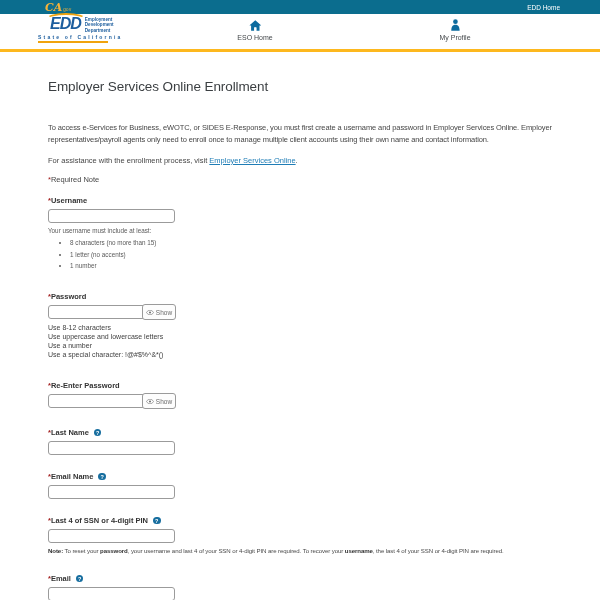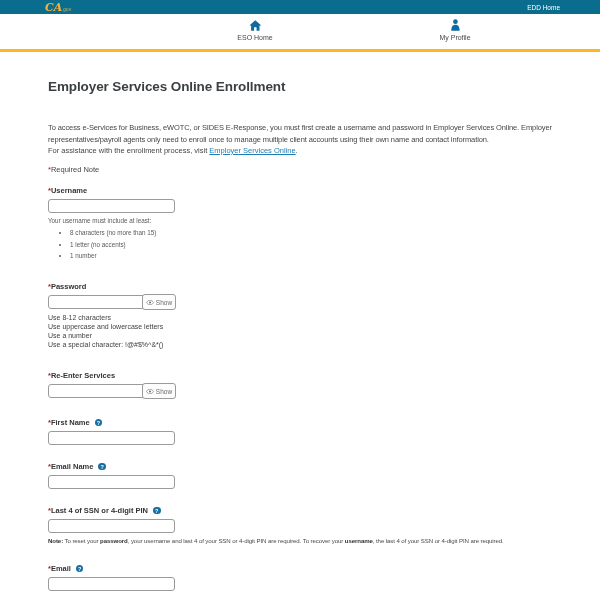--- a/index.html
+++ b/index.html
@@ -31,25 +31,25 @@
   .nav-item { position: absolute; top: 5px; display: flex; flex-direction: column;
     align-items: center; cursor: pointer; }
   .nav-item.eso { left: 255px; transform: translateX(-50%); }
   .nav-item.profile { left: 455px; transform: translateX(-50%); }
   .nav-icon { height: 12px; display: flex; align-items: center; }
   .nav-label { margin-top: 3px; font-size: 7px; color: #44484b; }
   .gold-bar { height: 3px; background: #fdb81e; }
 
   
   .content { padding: 0 45px 0 48px; }
-  .page-title { margin-top: 27px; font-size: 13.5px; font-weight: 700; color: #3b3f42;
+  .page-title { margin-top: 27px; font-size: 13.5px; font-weight: 400; color: #3b3f42;
     letter-spacing: -0.1px; }
   .intro { margin-top: 28px; font-size: 7.5px; line-height: 12px; color: #464646;
     width: 508px; letter-spacing: -0.1px; }
-  .assist { margin-top: 0; font-size: 7.5px; color: #464646; }
+  .assist { margin-top: 10px; font-size: 7.5px; color: #464646; }
   .link { color: #1f7db6; text-decoration: underline; cursor: pointer; }
   .required-note { margin-top: 10px; font-size: 7.5px; color: #464646; }
   .ast { color: #a31f1f; }
 
   .field-label { font-size: 7.5px; font-weight: bold; color: #333; display: flex;
     align-items: center; }
   .text-input { display: block; width: 127px; height: 14px; border: 1px solid #9b9b9b;
     border-radius: 3px; margin-top: 4px; background: #fff; font-size: 8px; padding: 0 4px;
     font-family: "Liberation Sans", sans-serif; }
   .pw-wrap { position: relative; width: 127px; margin-top: 4px; }
@@ -84,20 +84,32 @@
 
 <div class="topbar">
   <div class="ca-logo">
     <span class="ca">CA</span>
     <span class="gov">gov</span>
   </div>
   <a class="topbar-link">EDD Home</a>
 </div>
 
 <div class="header">
+  <div class="edd-logo">
+    <div class="edd-row">
+      <span class="edd-arc"></span>
+      <span class="edd-acronym">EDD</span>
+      <span class="edd-lines">
+        <div>Employment</div>
+        <div>Development</div>
+        <div>Department</div>
+      </span>
+    </div>
+    <div class="edd-tagline">State of California</div>
+  </div>
 
   <div class="nav-item eso">
     <span class="nav-icon">
       <svg width="12" height="11" viewBox="0 0 16 14">
           <path d="M8 0 L0 7 h2.4 v7 h4.2 v-4.5 h2.8 V14 h4.2 V7 H16 Z" fill="#0d6b9e"></path>
           <rect x="6.6" y="9.5" width="2.8" height="4.5" fill="#fff"></rect>
         </svg>
     </span>
     <span class="nav-label">ESO Home</span>
   </div>
@@ -157,38 +169,38 @@
       <div>Use 8-12 characters</div>
       <div>Use uppercase and lowercase letters</div>
       <div>Use a number</div>
       <div>Use a special character: !@#$%^&amp;*()</div>
     </div>
   </div>
 
   <div class="sec-repassword">
     <div class="field-label">
         <span class="ast">*</span>
-        <span>Re-Enter Services</span>
+        <span>Re-Enter Password</span>
       </div>
     <div class="pw-wrap">
       <input class="text-input" type="password" value="" style="">
       <button class="show-btn">
         <svg width="8" height="5" viewBox="0 0 16 10">
             <path d="M1 5 C3 1.5 5.5 0.5 8 0.5 C10.5 0.5 13 1.5 15 5 C13 8.5 10.5 9.5 8 9.5 C5.5 9.5 3 8.5 1 5 Z" fill="none" stroke="#6b6b6b" stroke-width="1.2"></path>
             <circle cx="8" cy="5" r="2" fill="#6b6b6b"></circle>
           </svg>
         <span>Show</span>
       </button>
     </div>
   </div>
 
   <div class="sec-firstname">
     <div class="field-label">
         <span class="ast">*</span>
-        <span>First Name</span>
+        <span>Last Name</span>
         <span class="help">?</span>
       </div>
     <input class="text-input" type="text" value="" style="">
   </div>
 
   <div class="sec-lastname">
     <div class="field-label">
         <span class="ast">*</span>
         <span>Email Name</span>
         <span class="help">?</span>

